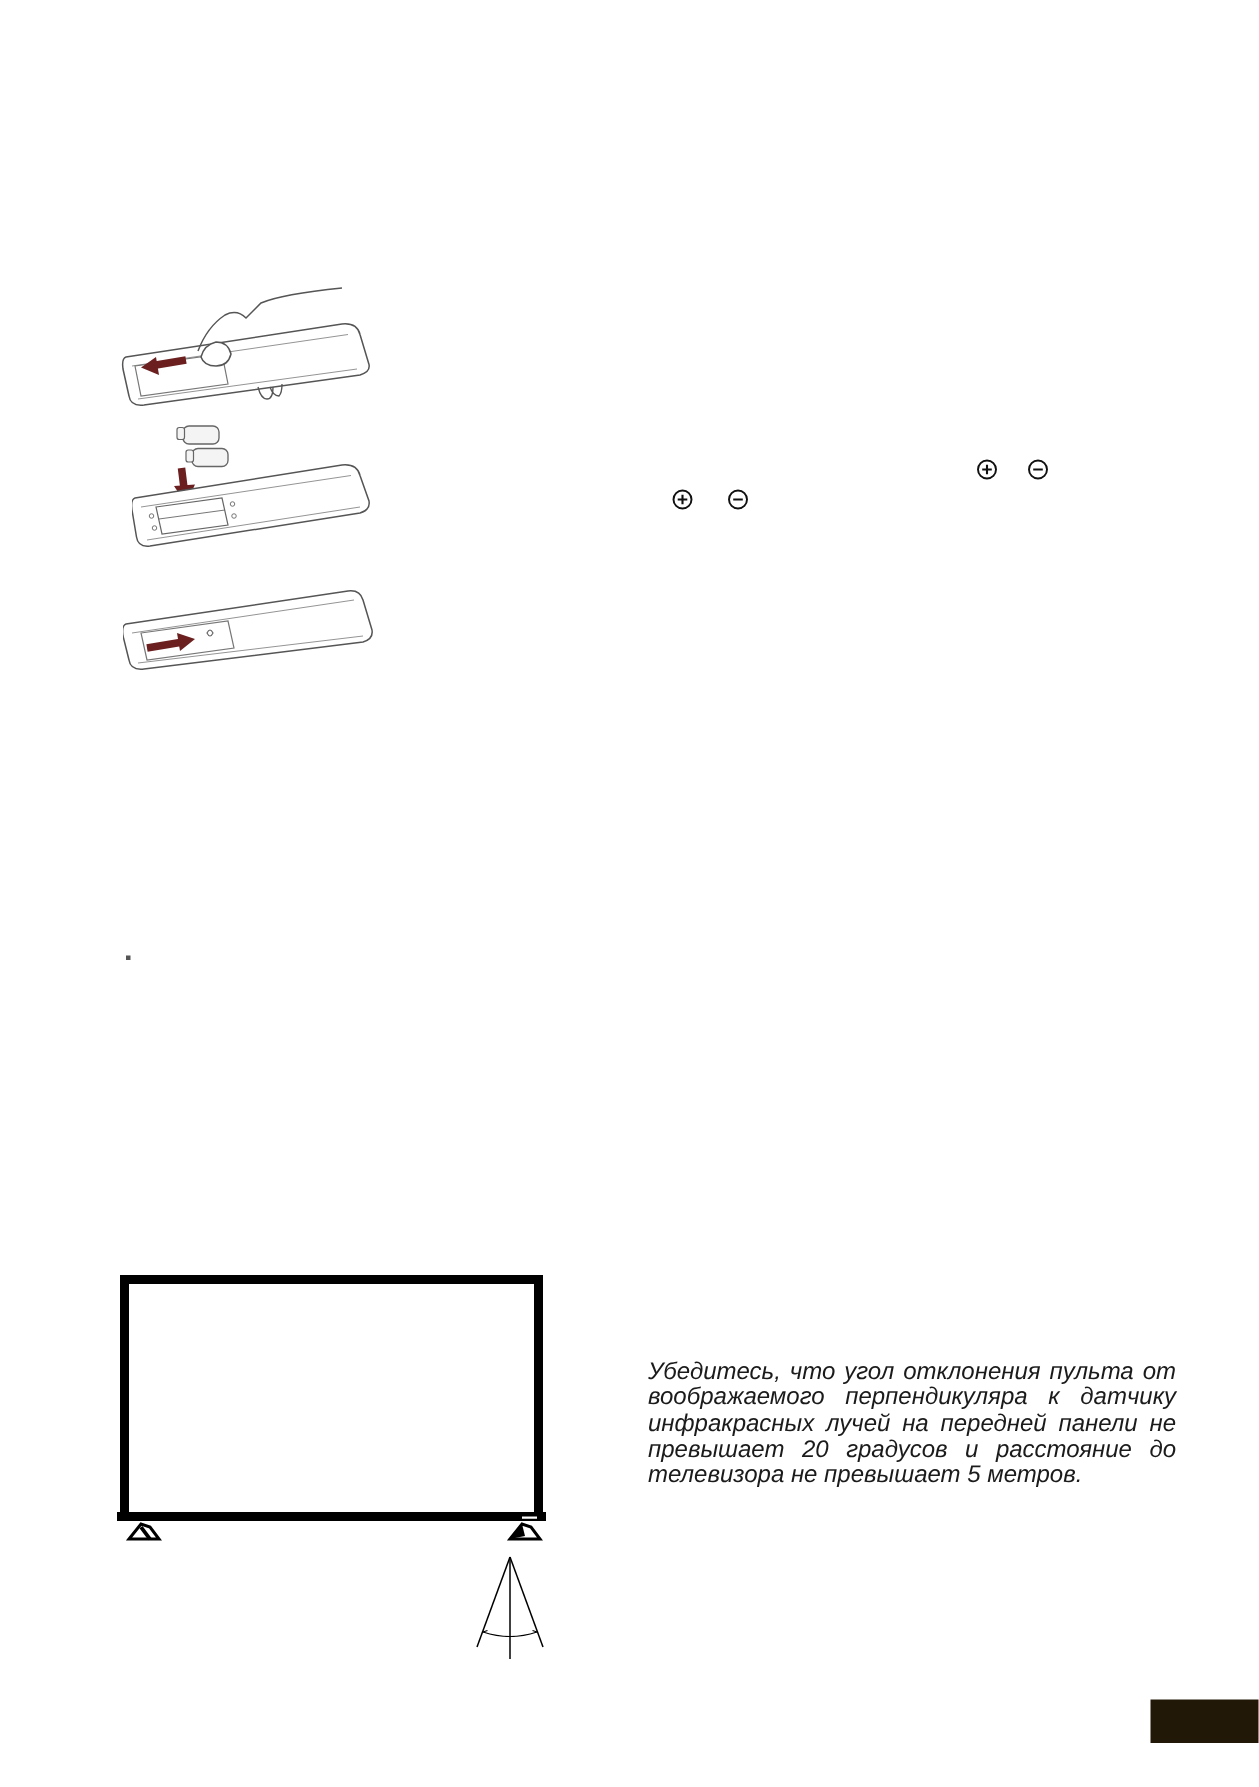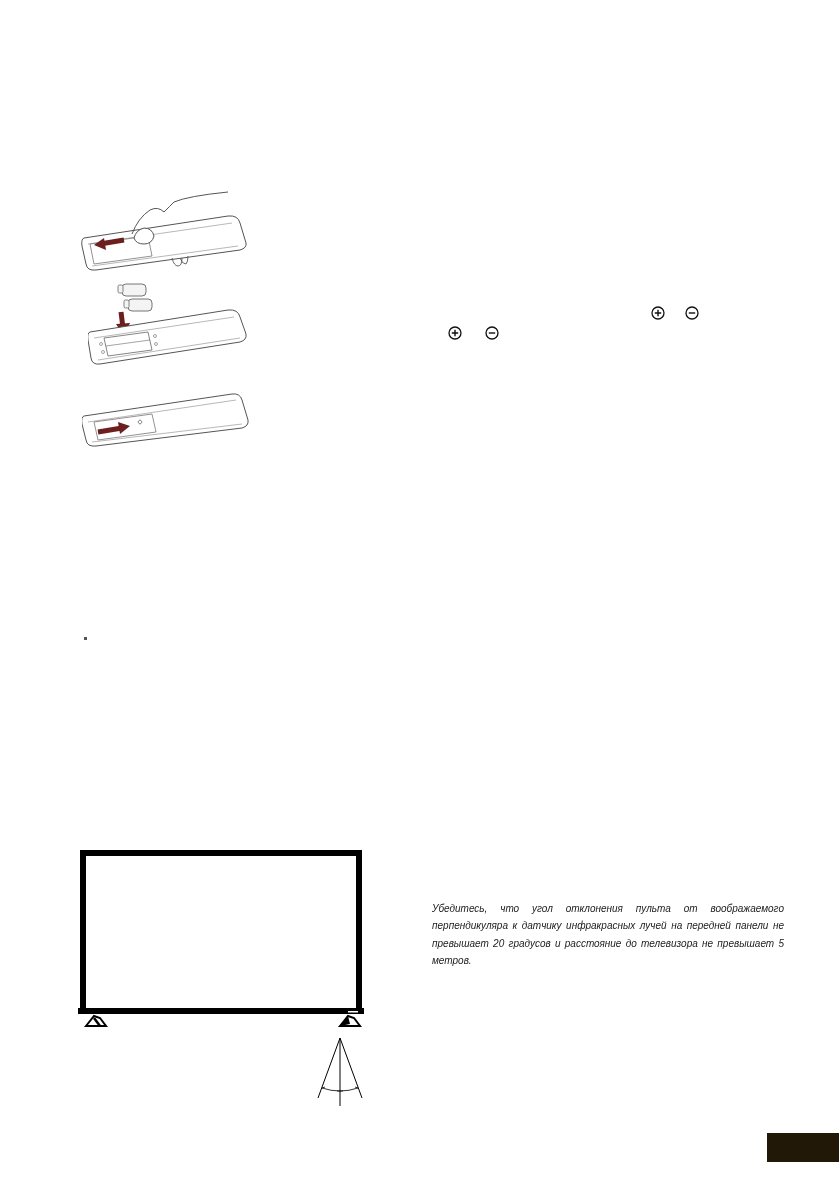--- a/index.html
+++ b/index.html
@@ -31,21 +31,21 @@
     
     .tv-fig { left: 78px; top: 848px; width: 290px; height: 260px; }
 
     
     .note {
       position: absolute;
       left: 432px;
       top: 890px;
       width: 352px;
       font-style: italic;
-      font-size: 10px;
+      font-size: 16px;
       line-height: 17.3px;
       text-align: justify;
       text-align-last: left;
       color: #1b1b1b;
     }
 
     
     .page-tab {
       position: absolute;
       left: 767px;

